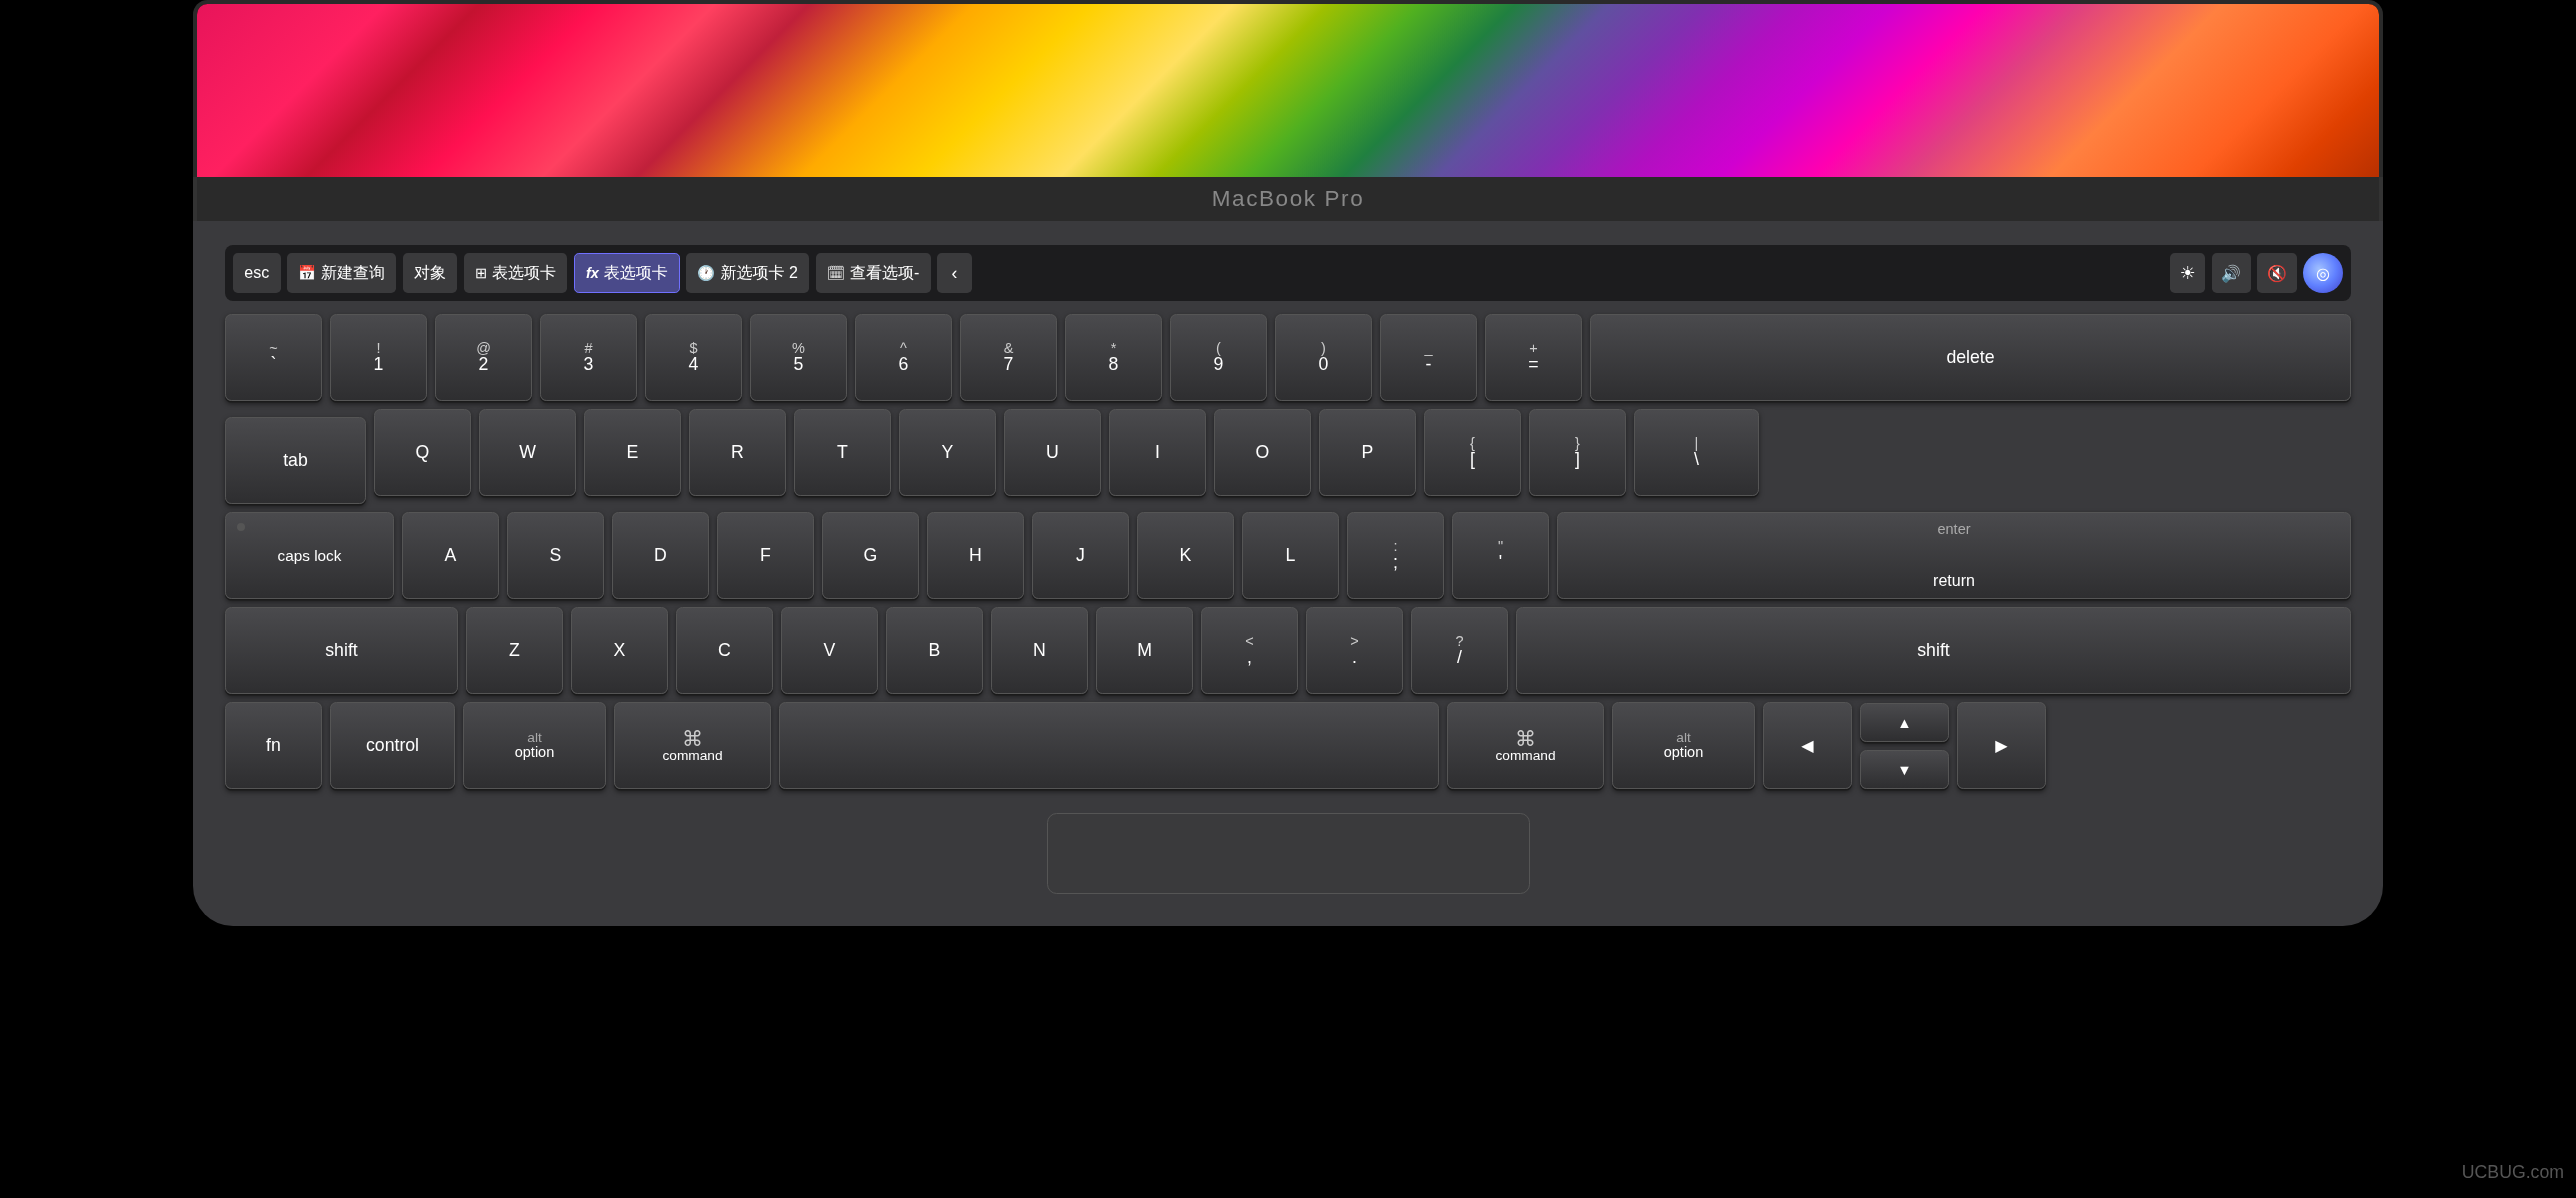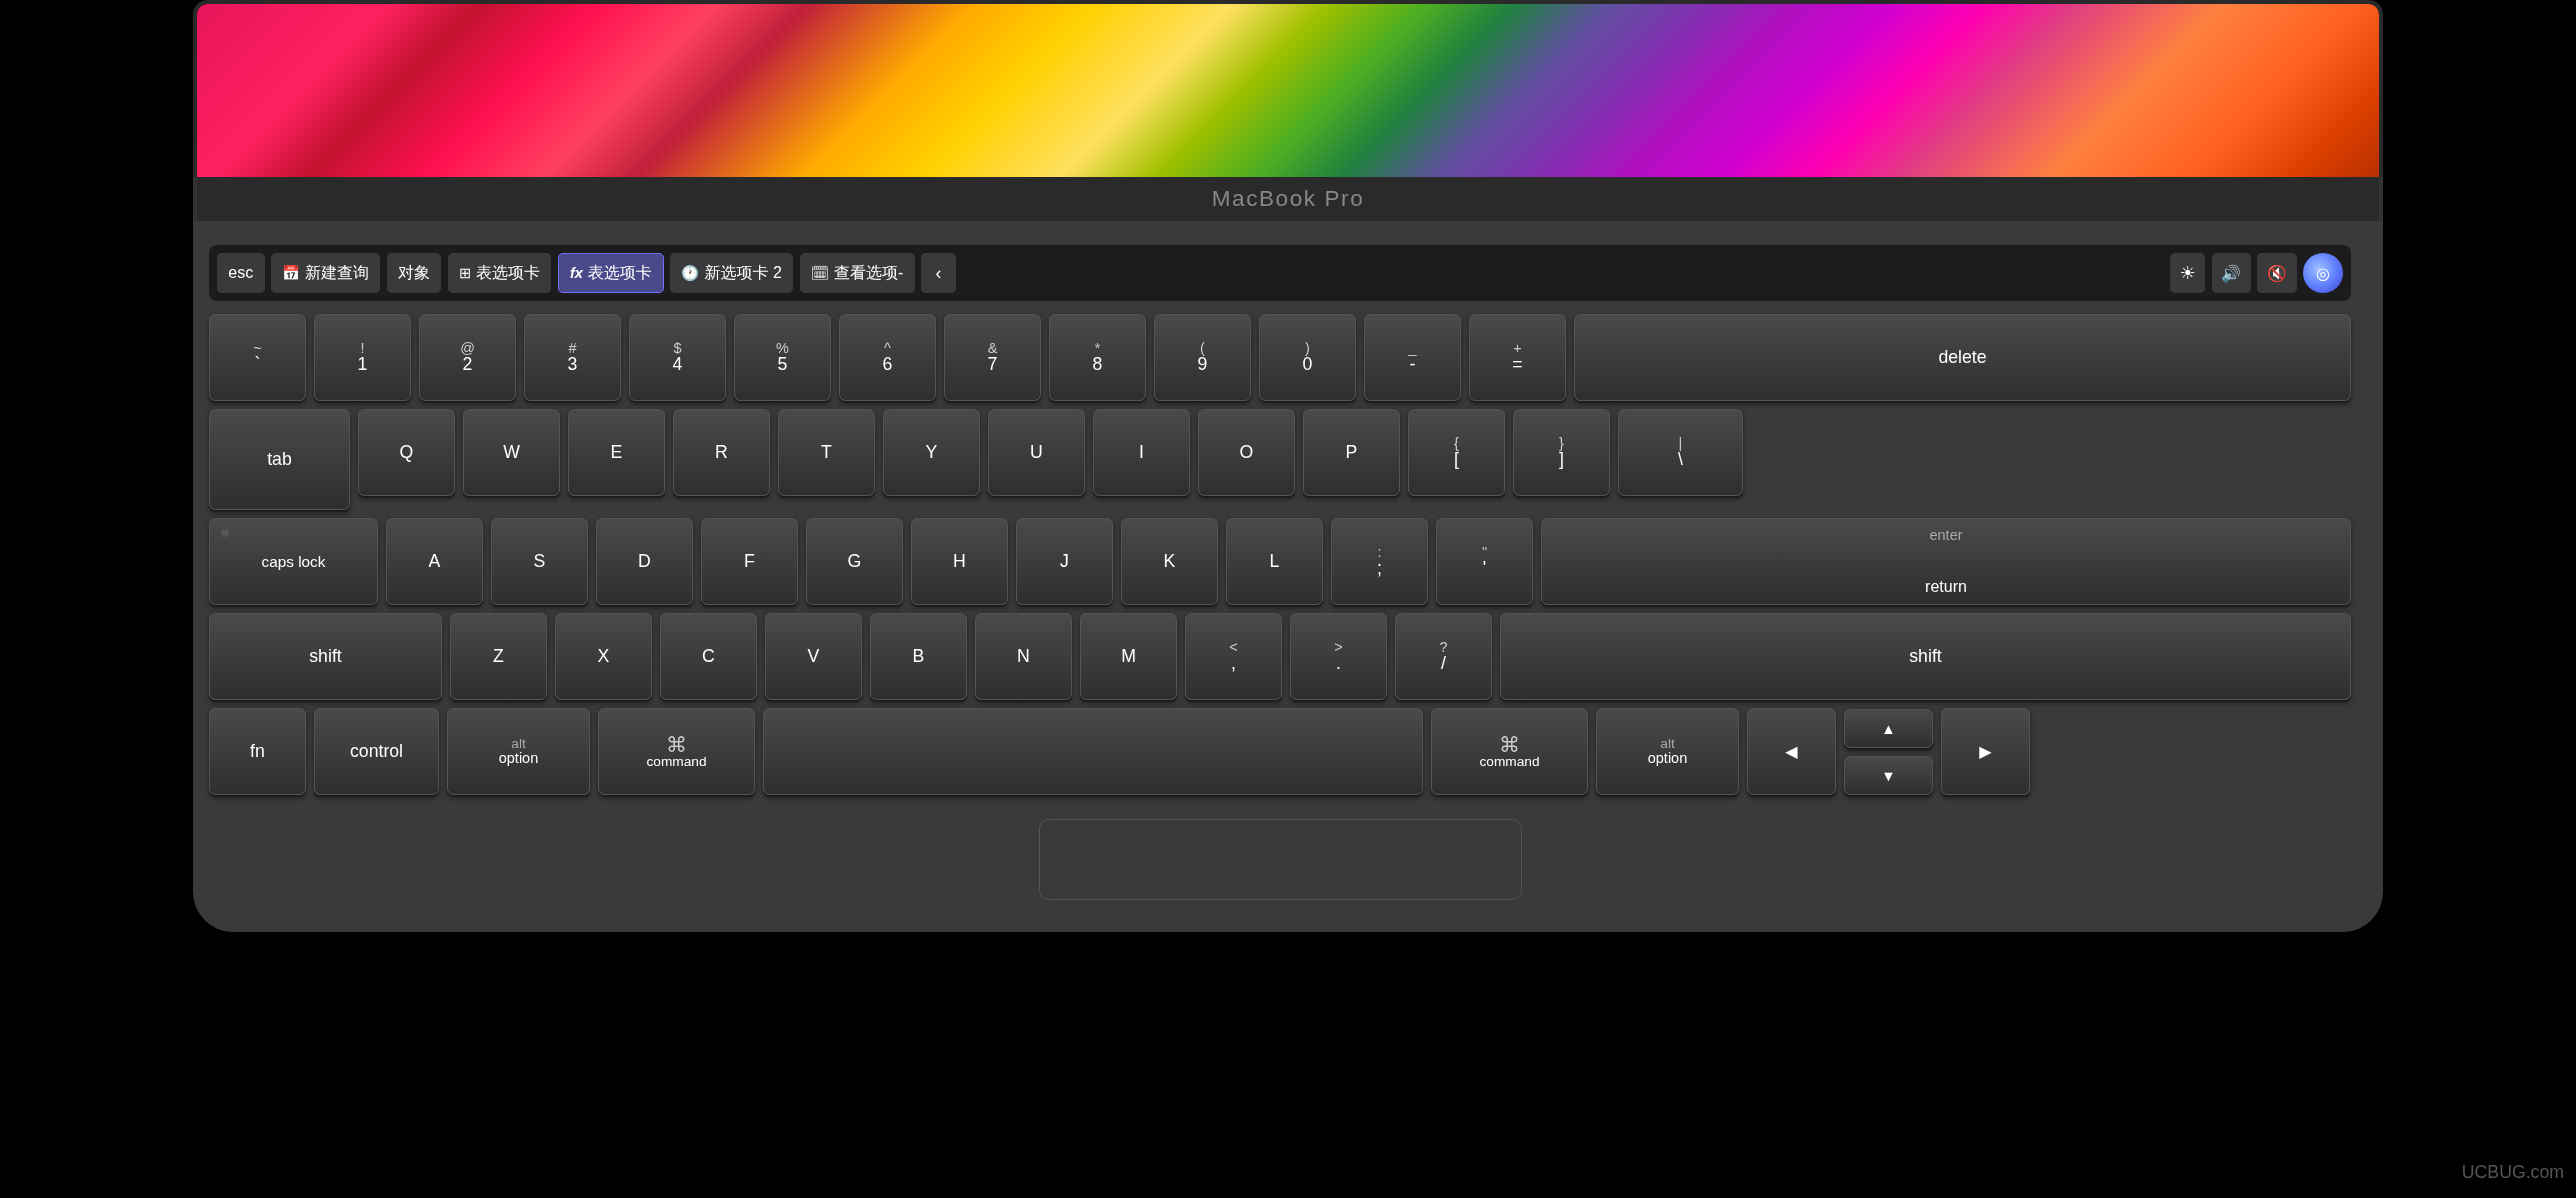--- a/index.html
+++ b/index.html
@@ -81,21 +81,21 @@
       font-size: 22.5px;
       letter-spacing: 1.6px;
       font-weight: 400;
     }
 
     
     .keyboard-chassis {
       width: 2190px;
       background: #3a3a3d;
       border-radius: 0 0 40px 40px;
-      padding: 24px 32px 0 16px;
+      padding: 24px 32px 0 32px;
       position: relative;
       text-align: center;
     }
 
     
     .touch-bar {
       width: 100%;
       height: 56px;
       background: #1c1c1e;
       border-radius: 8px;
@@ -203,21 +203,21 @@
     }
 
     .key-label {
       font-size: 17.7px;
       color: #fff;
     }
 
     
     .key-1u { width: 97px; height: 87px; }
     .key-delete { width: 149px; height: 87px; font-size: 17.7px; }
-    .key-tab { width: 141px; height: 101px; font-size: 17.7px; }
+    .key-tab { width: 141px; height: 87px; font-size: 17.7px; margin-top: 8px; }
     .key-caps { width: 169px; height: 87px; font-size: 17.7px; }
     .key-enter { width: 185px; height: 87px; font-size: 17.7px; gap: 35px; }
     .key-lshift { width: 233px; height: 87px; font-size: 17.7px; }
     .key-rshift { width: 233px; height: 87px; font-size: 17.7px; }
     .key-fn { width: 97px; height: 87px; }
     .key-ctrl { width: 125px; height: 87px; }
     .key-alt { width: 143px; height: 87px; }
     .key-cmd { width: 157px; height: 87px; }
     .key-space { width: 660px; height: 87px; }
 

